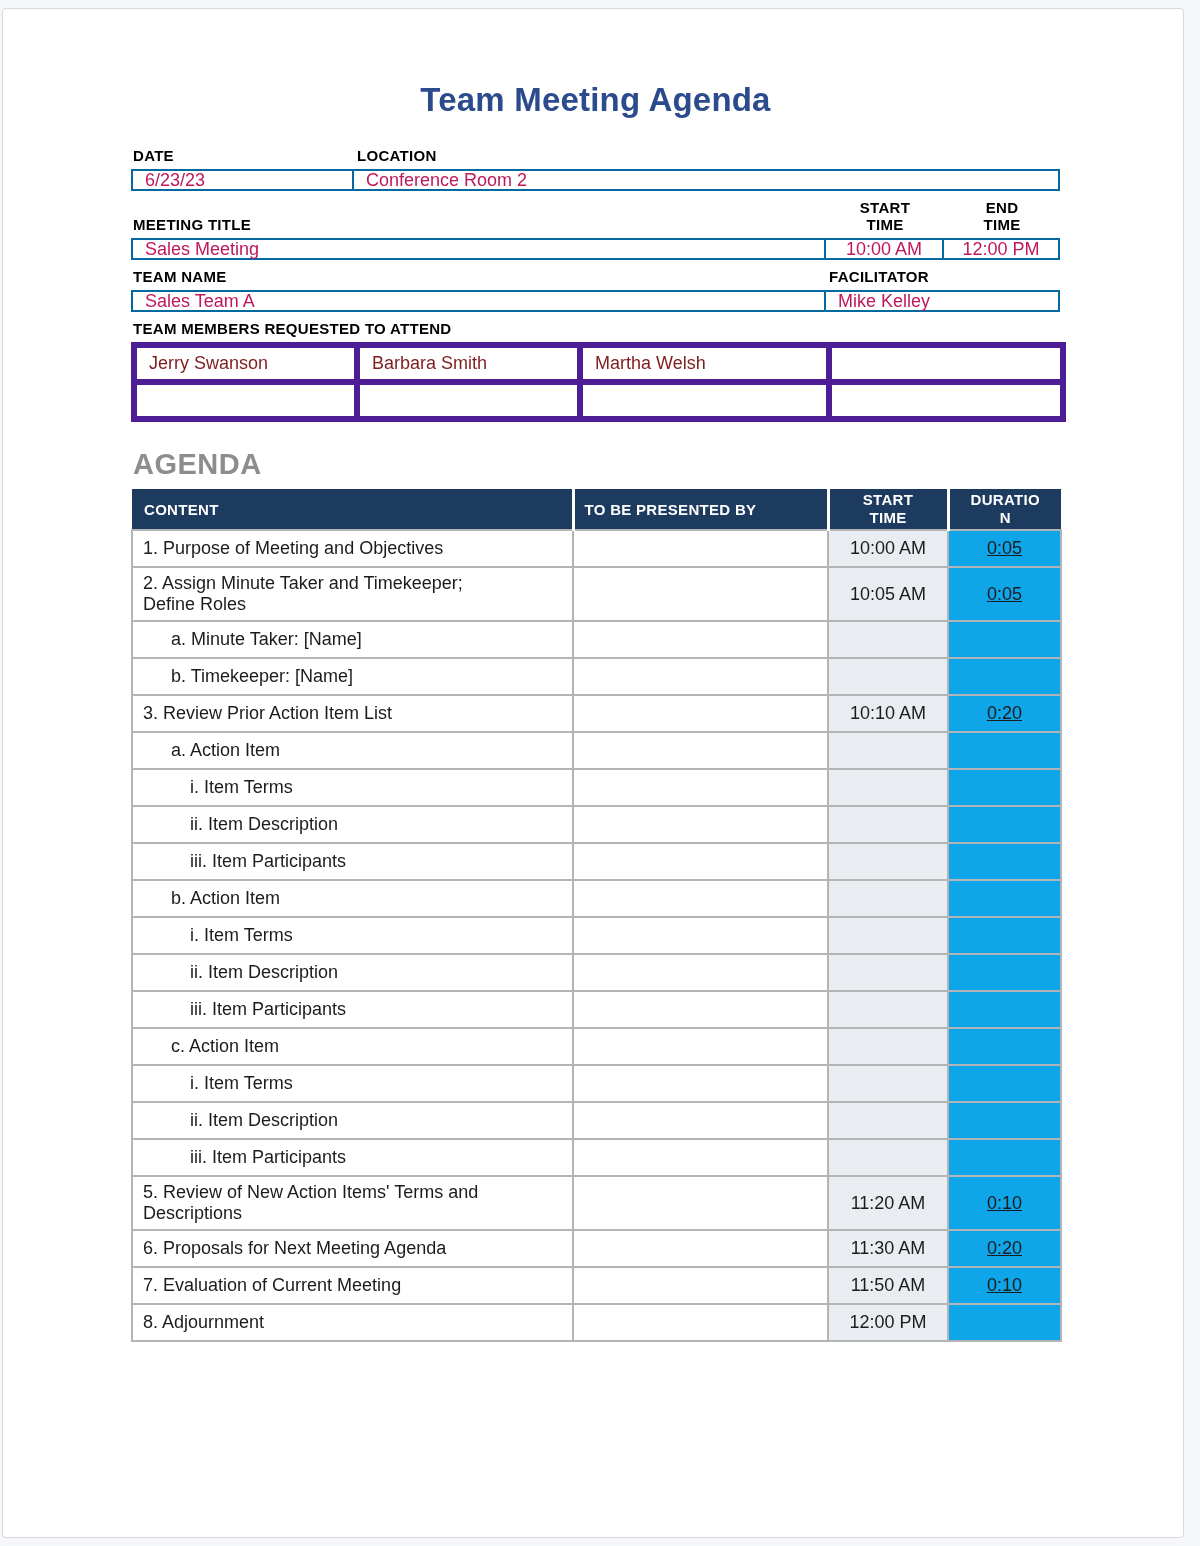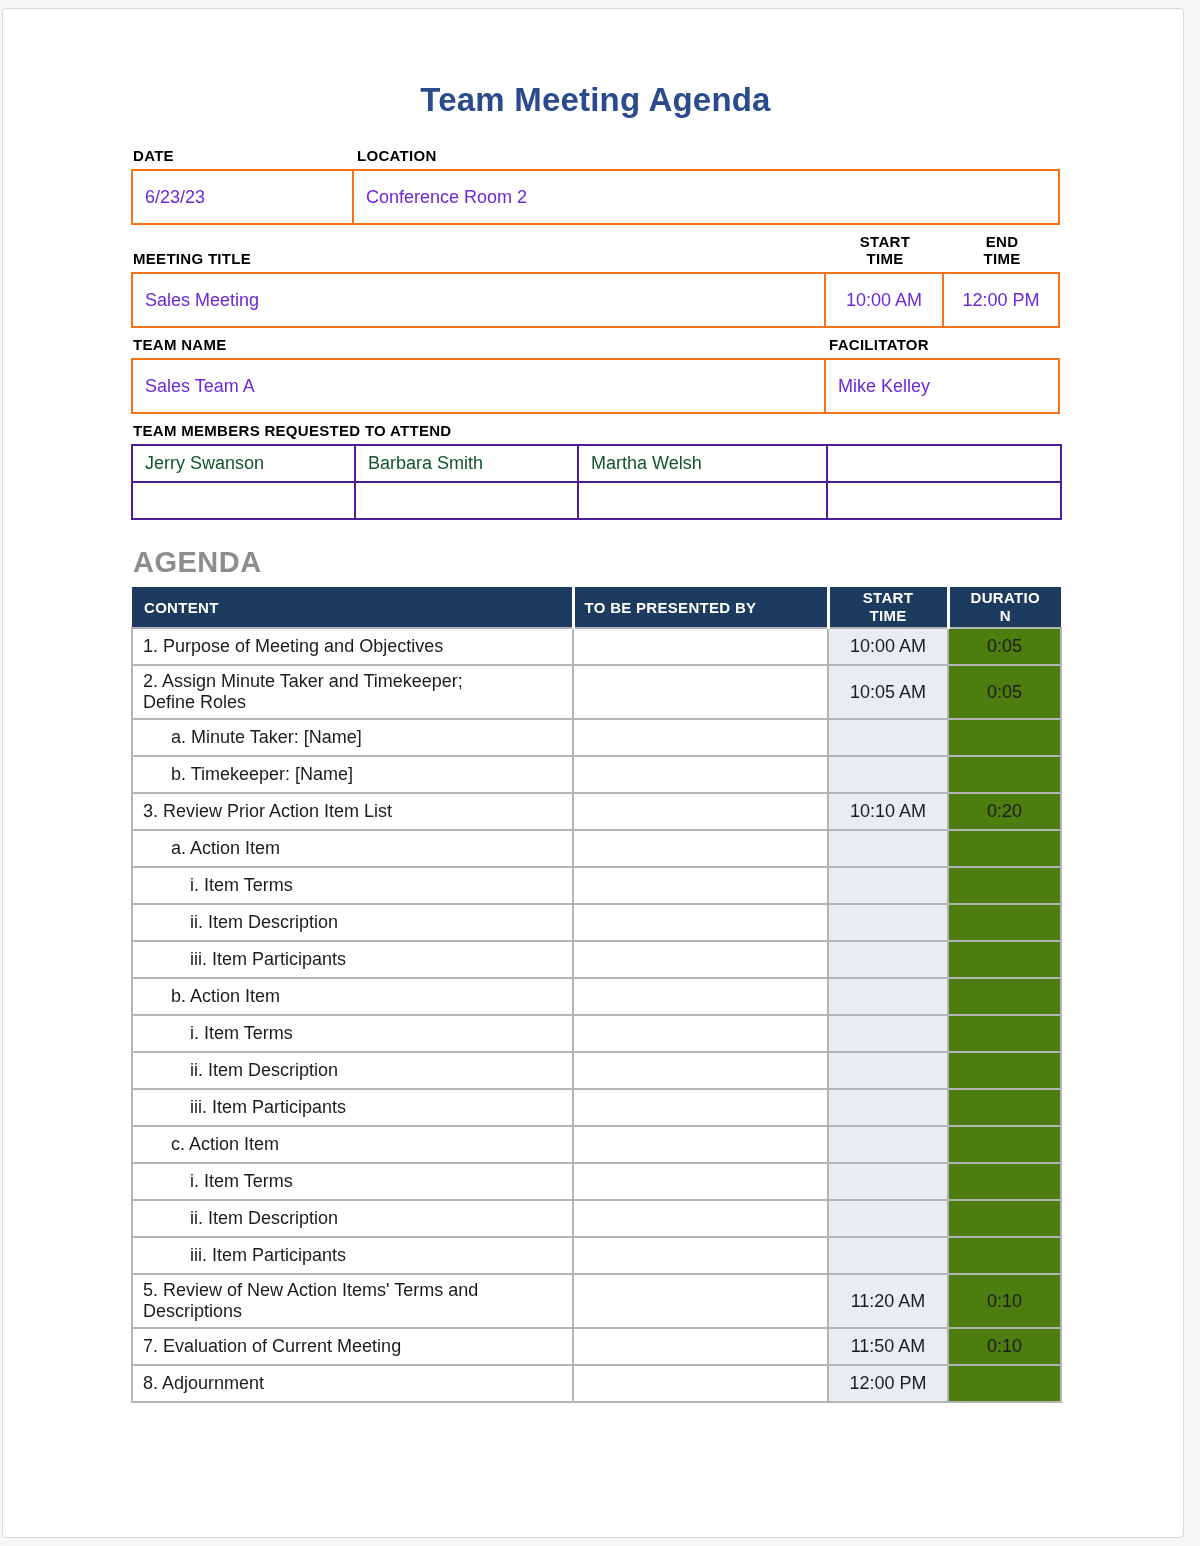--- a/index.html
+++ b/index.html
@@ -15,45 +15,45 @@
   .label { font-size:15px; font-weight:700; color:#000000; letter-spacing:0.02em; line-height:18px; }
   .w-date { width:223px; padding-left:2px; }
   .w-loc  { flex:1; padding-left:3px; }
   .lr-tight { margin-top:8px; }
   .lr-title .label-main { flex:1; padding-left:2px; }
   .two-line-label { width:118px; text-align:center; }
   .two-line-label.end { width:116px; }
   .two-line-label .inner { display:inline-block; max-width:64px; line-height:17px; }
 
   .box-row { display:flex; margin-top:4px; }
-  .fbox { border:2px solid #f97316; background:#fff; height:56px; display:flex; align-items:center;
-          font-size:18px; color:#6d28d9; padding:0 12px; }
+  .fbox { border:2px solid #0369a1; background:#fff; height:22px; display:flex; align-items:center;
+          font-size:18px; color:#be185d; padding:0 12px; }
   .fbox + .fbox { border-left-width:0; }
   .fbox.center { justify-content:center; padding:0 4px; }
   .grow { flex:1; }
 
   table.members { border-collapse:collapse; width:929px; table-layout:fixed; margin-top:4px; }
-  table.members td { border:2px solid #4c1d95; height:37px; font-size:18px; padding:0 12px; color:#14532d; }
+  table.members td { border:6px solid #4c1d95; height:37px; font-size:18px; padding:0 12px; color:#7f1d1d; }
 
   h2.agenda-heading { margin-top:26px; font-size:29px; font-weight:700; color:#8d8d8d; letter-spacing:0.5px; padding-left:2px; }
 
   table.agenda { border-collapse:collapse; width:929px; table-layout:fixed; margin-top:8px; }
   table.agenda th { background:#1d3a5f; color:#ffffff; font-size:15px; font-weight:700; letter-spacing:0.02em;
                     vertical-align:middle; height:40px; padding:2px 10px; }
   table.agenda th.h-content { text-align:left; padding-left:12px; }
   table.agenda th.h-presenter { text-align:left; }
   table.agenda th.h-center { text-align:center; padding:2px 4px; }
   table.agenda th + th { border-left:3px solid #ffffff; }
   th .wrap-start { display:inline-block; max-width:64px; line-height:18px; }
   th .wrap-dur { display:inline-block; width:74px; word-break:break-all; line-height:18px; letter-spacing:0.02em; }
   table.agenda td { border:2px solid #b3b4b5; height:37px; font-size:18px; color:#1c1c1c; vertical-align:middle;
                     padding:5px 10px; line-height:21px; }
   td.c-content .ct { display:inline-block; max-width:375px; }
   td.c-start { background:#e9edf2; text-align:center; font-size:17px; padding:5px 4px; }
-  td.c-duration { background:#4d7c0f; text-align:center; font-size:17px; padding:5px 4px; }
+  td.c-duration { background:#0ea5e9; text-align:center; font-size:17px; padding:5px 4px;text-decoration:underline; }
 </style>
 </head>
 <body>
 
 <div class="page">
   <div class="content">
 
     <h1 class="doc-title">Team Meeting Agenda</h1>
 
     <div class="label-row">
@@ -248,20 +248,26 @@
     <td class="c-start"></td>
     <td class="c-duration"></td>
   </tr>
           <tr>
     <td class="c-content" style="padding-left: 10px;"><span class="ct">5. Review of New Action Items' Terms and Descriptions</span></td>
     <td class="c-presenter"></td>
     <td class="c-start">11:20 AM</td>
     <td class="c-duration">0:10</td>
   </tr>
           <tr>
+    <td class="c-content" style="padding-left: 10px;"><span class="ct">6. Proposals for Next Meeting Agenda</span></td>
+    <td class="c-presenter"></td>
+    <td class="c-start">11:30 AM</td>
+    <td class="c-duration">0:20</td>
+  </tr>
+          <tr>
     <td class="c-content" style="padding-left: 10px;"><span class="ct">7. Evaluation of Current Meeting</span></td>
     <td class="c-presenter"></td>
     <td class="c-start">11:50 AM</td>
     <td class="c-duration">0:10</td>
   </tr>
           <tr>
     <td class="c-content" style="padding-left: 10px;"><span class="ct">8. Adjournment</span></td>
     <td class="c-presenter"></td>
     <td class="c-start">12:00 PM</td>
     <td class="c-duration"></td>

